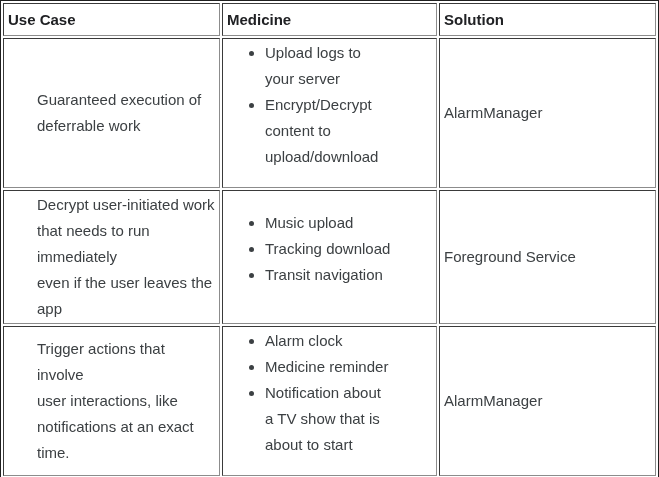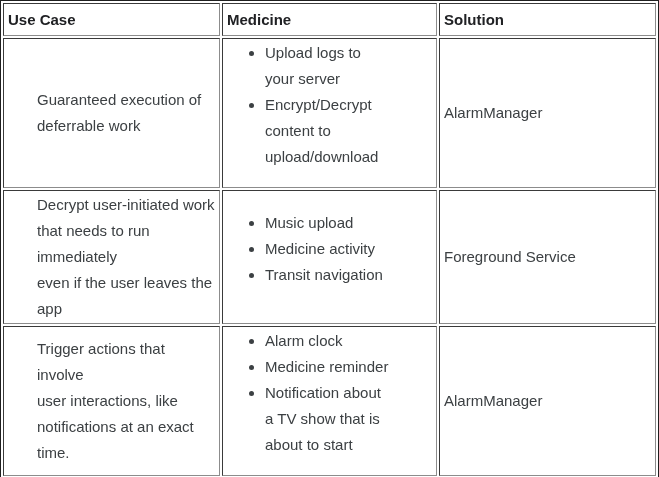--- a/index.html
+++ b/index.html
@@ -106,21 +106,21 @@
         <td class="solution">AlarmManager</td>
       </tr>
       <tr class="r3">
         <td class="use-case">Decrypt user-initiated work
 that needs to run immediately
 even if the user leaves the
 app</td>
         <td class="examples">
           <ul>
             <li>Music upload</li>
-            <li>Medicine activity</li>
+            <li>Tracking download</li>
             <li>Transit navigation</li>
           </ul>
         </td>
         <td class="solution">Foreground Service</td>
       </tr>
       <tr class="r4">
         <td class="use-case">Trigger actions that involve
 user interactions, like
 notifications at an exact time.</td>
         <td class="examples">

